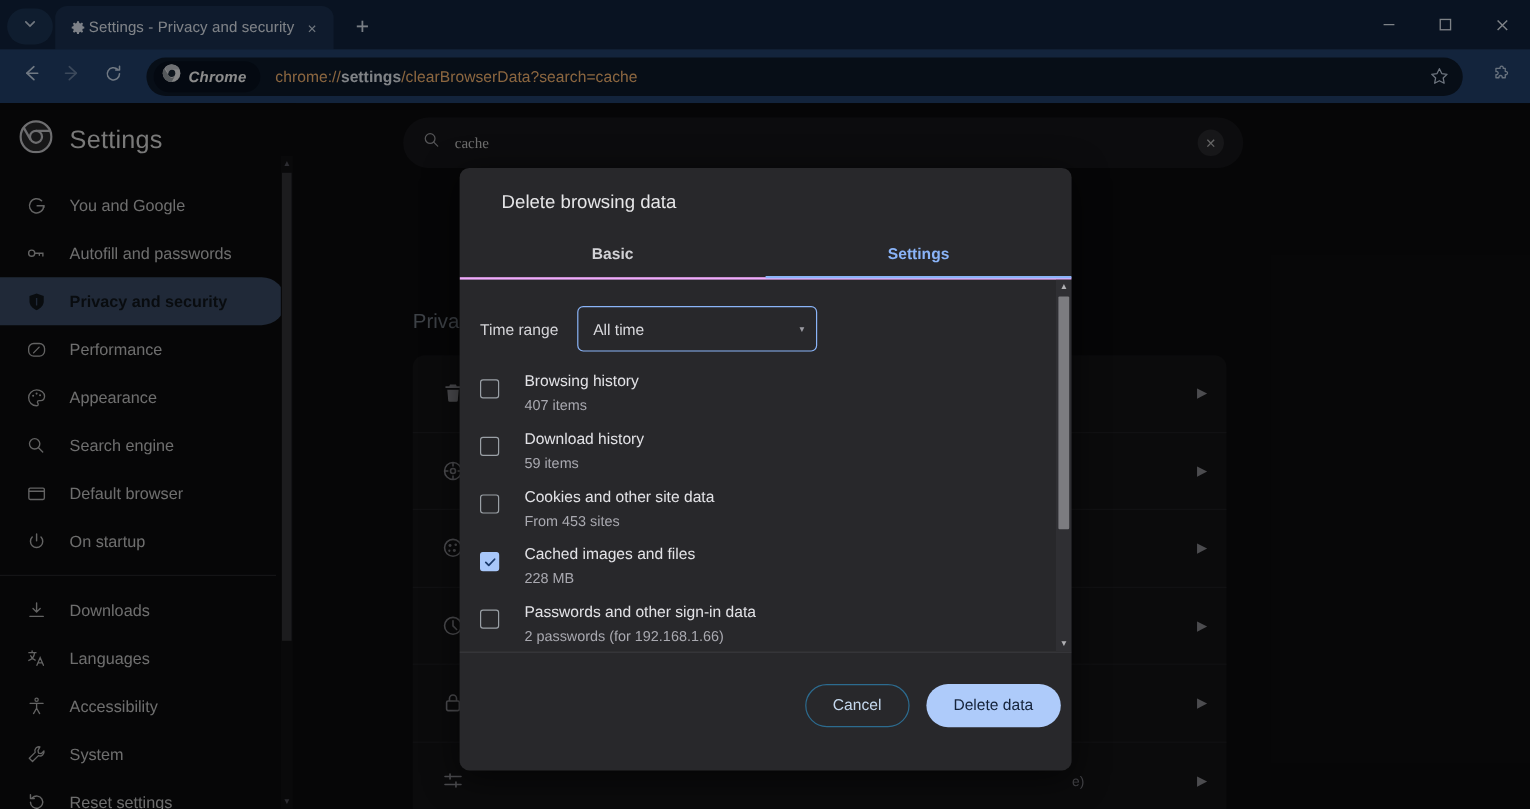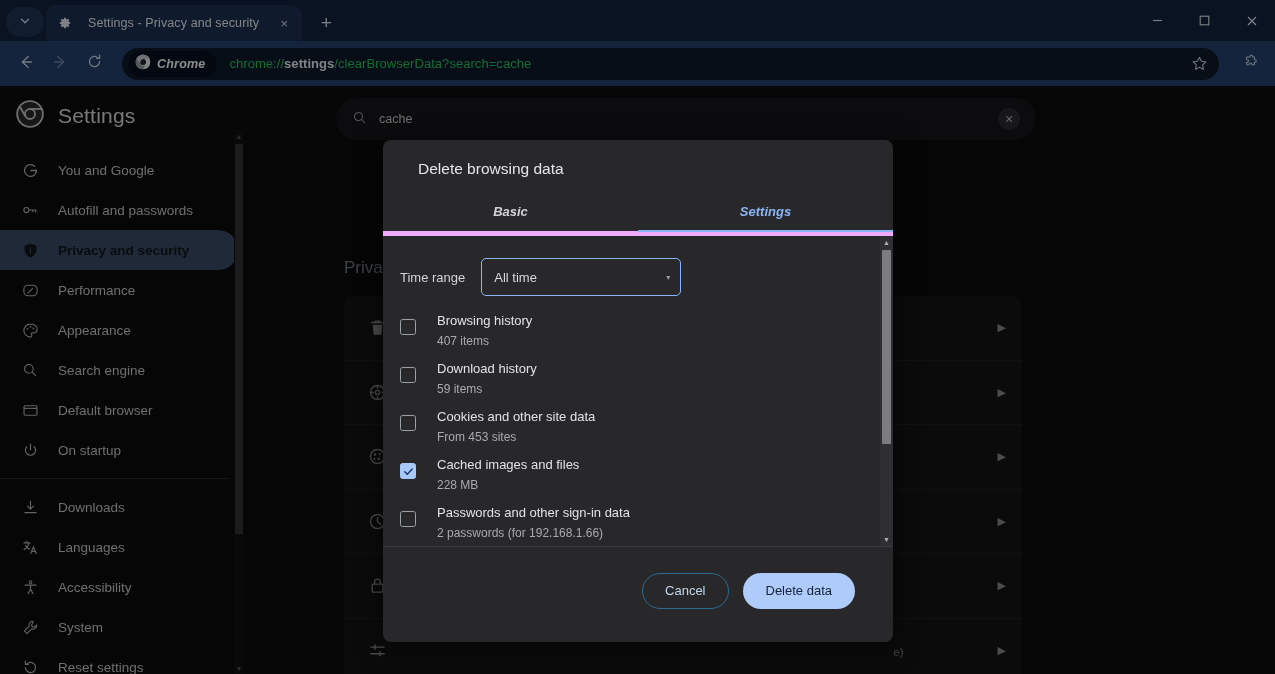--- a/index.html
+++ b/index.html
@@ -24,21 +24,21 @@
     display: flex; align-items: center; justify-content: center;
     color: #cfdbea;
   }
   .tab {
     position: relative;
     height: 36px; min-width: 232px;
     background: #1c3252;
     border-radius: 10px 10px 0 0;
     display: flex; align-items: center;
     padding: 0 8px 0 11px;
-    gap: 15px;
+    gap: 1px;
   }
   .tab-favicon { width: 16px; height: 16px; display: flex; align-items: center; justify-content: center; }
   .tab-title {
     flex: 1;
     font-size: 12.5px; color: #e8eef7;
     white-space: nowrap; overflow: hidden; text-overflow: ellipsis;
     letter-spacing: .1px;
   }
   .tab-close {
     width: 20px; height: 20px; border-radius: 10px;
@@ -87,21 +87,21 @@
     padding: 0 12px 0 7px;
     font-style: italic;
   }
   .chrome-chip-label { font-size: 12.5px; color: #ffffff; font-weight: bold; letter-spacing: .2px; }
   .omnibox-url {
     margin-left: 12px;
     font-size: 13px; color: #9fb0c4; white-space: nowrap;
     letter-spacing: .05px;
   }
   .omnibox-url b { color: #e9eef5; font-weight: bold; }
-  .omnibox-url i { font-style: normal; color: #22c55e; text-align: center; }
+  .omnibox-url i { font-style: normal; color: #fdba74; text-align: center; }
   .star-btn {
     position: absolute; right: 8px; top: 4px;
     width: 24px; height: 24px;
     display: flex; align-items: center; justify-content: center;
     color: #c6d4e6;
   }
   .ext-btn {
     width: 30px; height: 30px; margin-left: 6px;
     display: flex; align-items: center; justify-content: center;
     color: #bed0e6;
@@ -153,20 +153,21 @@
   
   .main {
     position: absolute; left: 246px; top: 0; width: 1029px; height: 588px;
     overflow: hidden;
   }
   .searchbar {
     position: absolute; left: 90px; top: 12px; width: 700px; height: 42px;
     background: #17171a; border-radius: 21px;
     display: flex; align-items: center; padding: 0 16px;
     gap: 12px;
+    font-family: Liberation Serif, serif;
   }
   .search-val { font-size: 12.5px; color: #c9c9c9; flex: 1; }
   .search-clear {
     width: 22px; height: 22px; border-radius: 11px;
     background: #2a2a2e;
     display: flex; align-items: center; justify-content: center;
     color: #b9b9b9; font-size: 11px;
   }
   .section-label {
     position: absolute; left: 98px; top: 172px;
@@ -202,23 +203,22 @@
     border-radius: 8px;
     box-shadow: 0 6px 28px rgba(0,0,0,.6);
     overflow: hidden;
   }
   .dlg-title {
     font-size: 15.5px; color: #e6e6e8;
     padding: 20px 0 0 35px;
   }
   .dlg-tabs {
     display: flex; margin-top: 16px;
-    border-bottom: 5px solid #f0abfc;
+    border-bottom: 2px solid #f0abfc;
     position: relative;
-    font-style: italic;
   }
   .dlg-tab {
     flex: 1; text-align: center;
     font-size: 13px; color: #d2d2d6;
     padding: 10px 0 12px 0;
     font-weight: bold;
   }
   .dlg-tab.active { color: #8ab4f8; }
   .dlg-tab-underline {
     position: absolute; bottom: -1px; height: 2.5px; background: #8ab4f8;
@@ -265,21 +265,21 @@
   }
   .dlg-sb-arrow {
     position: absolute; left: 0; width: 13px; height: 13px;
     display: flex; align-items: center; justify-content: center;
     color: #b0b0b4; font-size: 7px;
   }
   .dlg-footer {
     height: 88px;
     border-top: 1px solid #3a3a3e;
     display: flex; align-items: center; justify-content: flex-end;
-    gap: 14px; padding-right: 38px;
+    gap: 14px; padding-right: 9px;
   }
   .btn-cancel {
     height: 36px; padding: 0 22px; border-radius: 18px;
     border: 1.3px solid #2c6b8f;
     color: #c4d7ec; font-size: 13px;
     display: flex; align-items: center;
   }
   .btn-delete {
     height: 36px; padding: 0 23px; border-radius: 18px;
     background: #aecbfa; color: #15233a; font-size: 13px;

